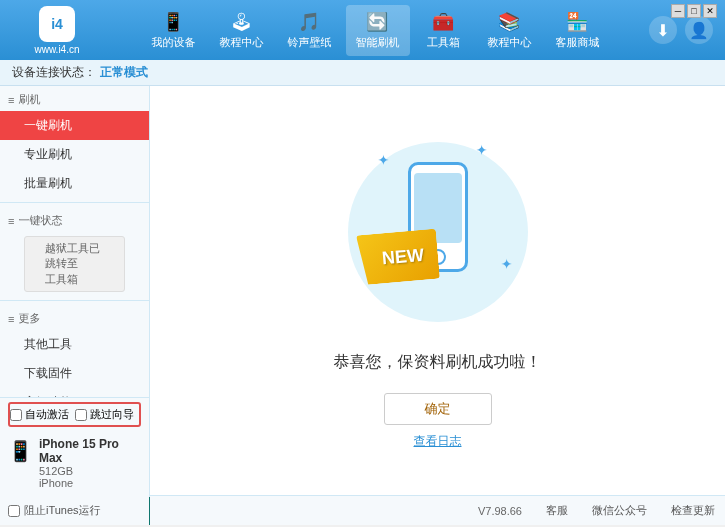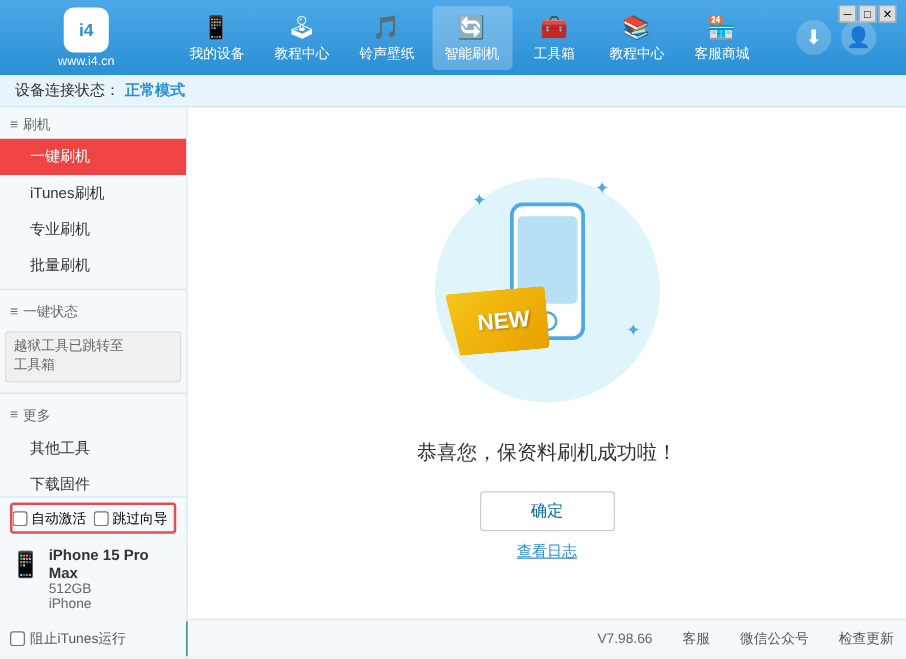--- a/index.html
+++ b/index.html
@@ -4,21 +4,21 @@
   <style>
     * { margin: 0; padding: 0; box-sizing: border-box; }
     body { width: 725px; height: 527px; font-family: 'Microsoft YaHei', Arial, sans-serif; font-size: 12px; overflow: hidden; background: #f0f0f0; }
 
     
     .header {
       background: linear-gradient(180deg, #4da8e8 0%, #2a8fd4 100%);
       height: 60px;
       display: flex;
       align-items: center;
-      padding: 0 24px;
+      padding: 0 12px;
     }
     .logo-area {
       display: flex;
       flex-direction: column;
       align-items: center;
       width: 90px;
       color: white;
     }
     .logo-icon {
       width: 36px; height: 36px;
@@ -129,22 +129,22 @@
       color: white;
     }
     .sidebar-divider {
       height: 1px;
       background: #d0e8f5;
       margin: 4px 0;
     }
     .sidebar-notice {
       background: #f0f0f0;
       border: 1px solid #ddd;
-      margin: 4px 4px;
-      padding: 4px 6px;
+      margin: 4px 24px;
+      padding: 4px 20px;
       font-size: 11px;
       color: #666;
       border-radius: 3px;
       line-height: 1.4;
     }
 
     
     .content-area {
       flex: 1;
       display: flex;
@@ -219,21 +219,21 @@
       margin-bottom: 20px;
       font-weight: normal;
     }
     .confirm-btn {
       background: white;
       border: 1px solid #ccc;
       padding: 6px 40px;
       font-size: 13px;
       cursor: pointer;
       border-radius: 3px;
-      color: #0369a1;
+      color: #a16207;
       margin-bottom: 8px;
     }
     .log-link {
       color: #2a8fd4;
       cursor: pointer;
       font-size: 12px;
       text-decoration: underline;
     }
     .bottom-link { cursor: pointer; color: #555; }
     .auto-actions {
@@ -325,23 +325,20 @@
 
   <div class="main-layout">
 
     <div class="sidebar">
       <div class="sidebar-section-title">
         <span>≡</span>
         <span>刷机</span>
       </div>
       <div class="sidebar-item active">
         <span>一键刷机</span>
-      </div>
-      <div class="sidebar-item">
-        <span>iTunes刷机</span>
       </div>
       <div class="sidebar-item">
         <span>专业刷机</span>
       </div>
       <div class="sidebar-item">
         <span>批量刷机</span>
       </div>
       <div class="sidebar-divider"></div>
       <div class="sidebar-section-title">
         <span>≡</span>

